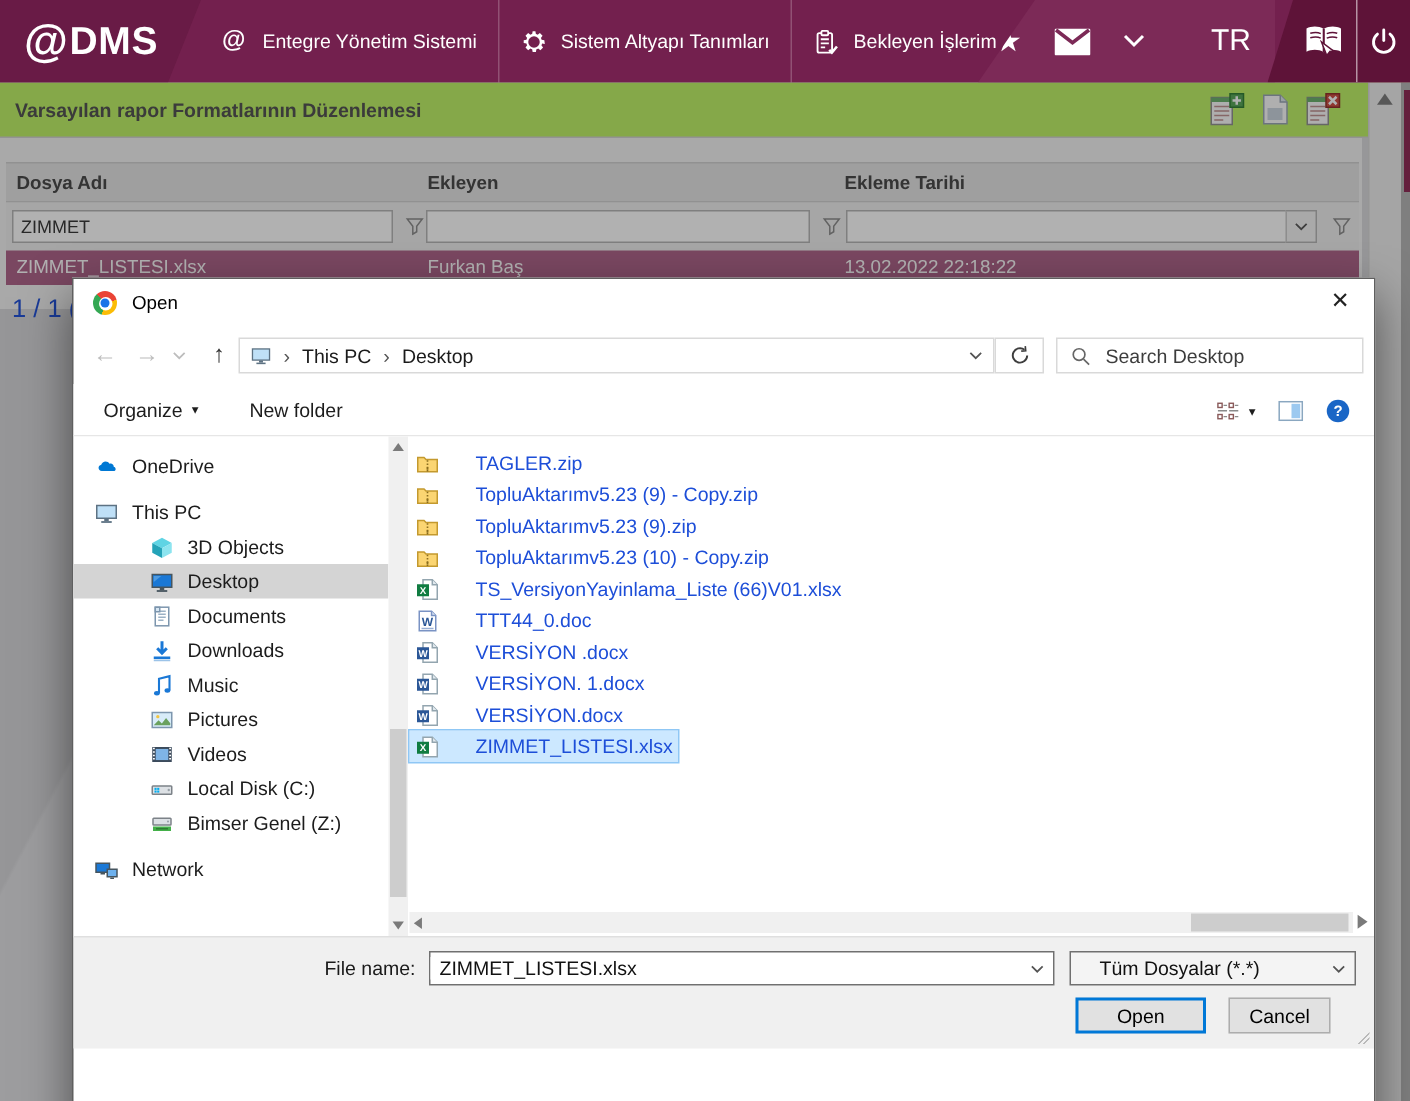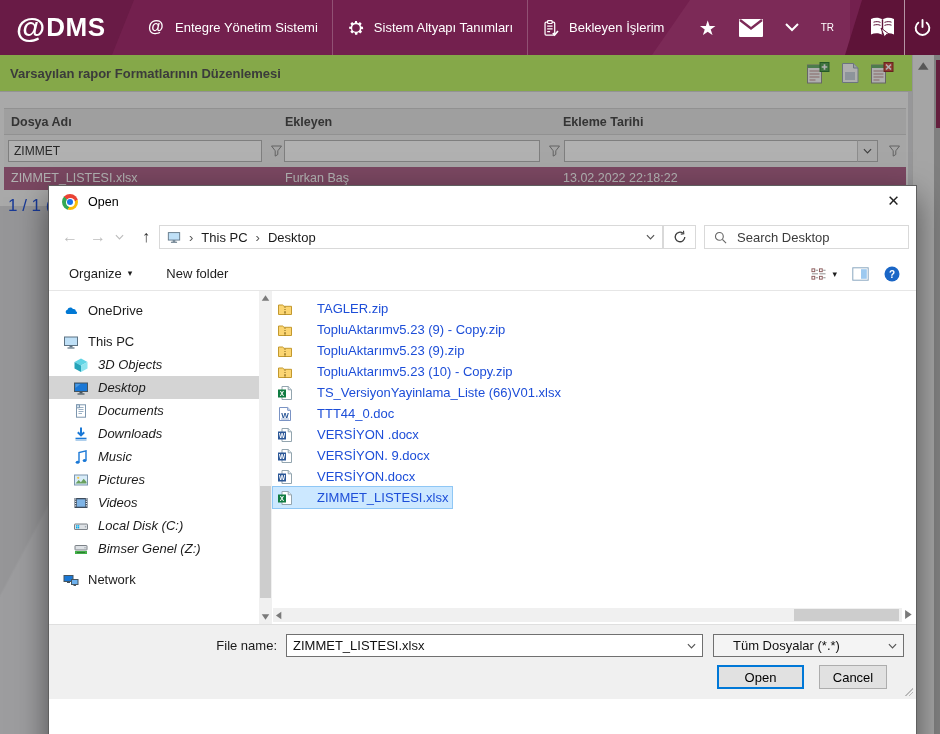--- a/index.html
+++ b/index.html
@@ -23,21 +23,21 @@
   .tb-item:last-child{border-right:none;}
   .tb-right-cluster{position:absolute;left:652px;top:0;width:198px;height:55px;background:#7c2a57;
     clip-path:polygon(38px 0,100% 0,100% 100%,0 100%);display:flex;align-items:center;justify-content:flex-end;
     gap:22px;padding-right:16px;color:#fff;}
   .tb-dark{position:absolute;left:840px;top:0;width:100px;height:55px;background:#5e1338;
     clip-path:polygon(22px 0,100% 0,100% 100%,5px 100%);display:flex;align-items:stretch;}
   .book-btn{width:64px;display:flex;align-items:center;justify-content:flex-end;padding-right:8px;}
   .tb-divider{width:1px;background:rgba(255,255,255,.55);margin:0;}
   .power-btn{flex:1;display:flex;align-items:center;justify-content:center;}
   .star-glyph{font-size:20px;line-height:1;}
-  .lang-label{font-size:10px;}
+  .lang-label{font-size:20px;margin-left:22px;}
   
   .pagebar{position:absolute;top:55px;left:0;right:0;height:37px;background:#bef264;border-bottom:1px solid #d2d2d2;z-index:1;}
   .pagebar-title{position:absolute;left:10px;top:0;line-height:37px;font-size:13px;font-weight:bold;color:#4f4f4f;}
   .pb-icons{position:absolute;right:46px;top:6px;display:flex;gap:8px;}
   .pb-btn{width:24px;height:24px;display:inline-flex;}
   .page-under{position:absolute;top:92px;left:0;right:32px;height:114px;background:#f3f3f3;z-index:1;}
   .grid-head{position:absolute;top:108px;left:4px;right:34px;height:27px;background:#e4e4e4;border-top:1px solid #cfcfcf;border-bottom:1px solid #cfcfcf;z-index:1;}
   .gh-cell{position:absolute;top:0;line-height:27px;font-size:12.5px;font-weight:bold;color:#454545;}
   .grid-filter{position:absolute;top:135px;left:4px;right:34px;height:32px;background:#efefef;z-index:1;}
   .flt-input{position:absolute;top:5px;height:22px;border:1px solid #b5b5b5;background:#fff;font-size:12px;color:#333;padding:0 5px;}
@@ -76,21 +76,21 @@
   .searchbox{position:absolute;left:655px;top:7px;width:205px;height:24px;border:1px solid #d9d9d9;background:#fff;display:flex;align-items:center;padding-left:9px;gap:8px;}
   .searchbox input{border:none;outline:none;flex:1;font-size:13px;color:#333;min-width:0;background:transparent;}
   .searchbox input::placeholder{color:#3c3c3c;}
   .dlg-toolbar{position:relative;height:35px;border-bottom:1px solid #e6e6e6;display:flex;align-items:center;padding-left:20px;gap:34px;background:#fff;}
   .tool-lbl{font-size:13px;color:#1d1d1d;display:flex;align-items:center;gap:6px;}
   .tool-arrow{font-size:9px;color:#1d1d1d;}
   .tb-right{position:absolute;right:16px;top:0;height:35px;display:flex;align-items:center;gap:15px;}
   .dlg-body{position:relative;height:333px;background:#fff;}
   .dlg-side{position:absolute;left:0;top:0;width:210px;height:100%;padding-top:8px;overflow:hidden;}
   .side-item{display:flex;align-items:center;gap:9px;padding-left:14px;height:23px;font-size:13px;color:#1c1c1c;}
-  .side-item.ind{padding-left:24px;font-style:italic;}
+  .side-item.ind{padding-left:51px;}
   .side-item.gap{margin-top:8px;}
   .side-item.sel{background:#d4d4d4;}
   .side-scroll{position:absolute;left:210px;top:0;width:13px;height:100%;background:#f0f0f0;}
   .ss-up{position:absolute;top:3px;left:2px;width:9px;height:8px;display:inline-flex;}
   .ss-down{position:absolute;bottom:3px;left:2px;width:9px;height:8px;display:inline-flex;}
   .ss-thumb{position:absolute;top:195px;left:1px;width:11px;height:112px;background:#cdcdcd;}
   .dlg-files{position:absolute;left:224px;top:7px;right:14px;}
   .file-item{display:flex;align-items:center;gap:24px;height:21px;padding:0 4px;font-size:13px;color:#1d4ed8;width:max-content;}
   .file-item.sel{background:#cce8ff;outline:1px solid #8fc7f5;}
   .h-scroll{position:absolute;left:224px;right:14px;bottom:2px;height:14px;background:#f0f0f0;}
@@ -590,21 +590,21 @@
           </div>
           <div class="file-item">
             <span class="icn">
               <svg viewBox="0 0 16 16">
                 <path d="M5 1.5h6.2l3.3 3.3v9.7H5z" fill="#fff" stroke="#93a5af"></path>
                 <path d="M11.2 1.5v3.3h3.3" fill="#e3ebf0" stroke="#93a5af"></path>
                 <rect x="1" y="4.5" width="8" height="8" fill="#2b5797"></rect>
                 <text x="5" y="10.8" font-size="6.5" font-weight="bold" fill="#fff" text-anchor="middle">W</text>
               </svg>
             </span>
-            <span>VERSİYON. 9.docx</span>
+            <span>VERSİYON. 1.docx</span>
           </div>
           <div class="file-item">
             <span class="icn">
               <svg viewBox="0 0 16 16">
                 <path d="M5 1.5h6.2l3.3 3.3v9.7H5z" fill="#fff" stroke="#93a5af"></path>
                 <path d="M11.2 1.5v3.3h3.3" fill="#e3ebf0" stroke="#93a5af"></path>
                 <rect x="1" y="4.5" width="8" height="8" fill="#2b5797"></rect>
                 <text x="5" y="10.8" font-size="6.5" font-weight="bold" fill="#fff" text-anchor="middle">W</text>
               </svg>
             </span>

